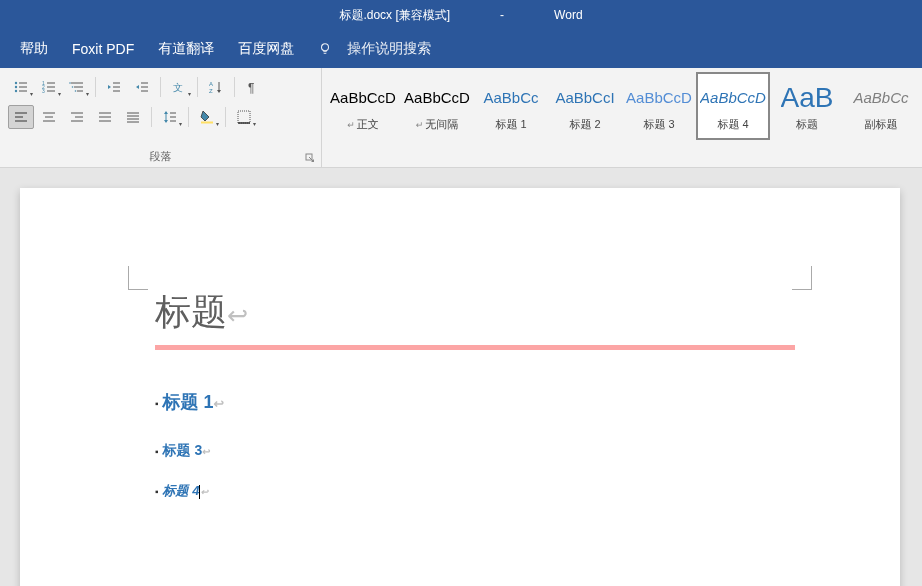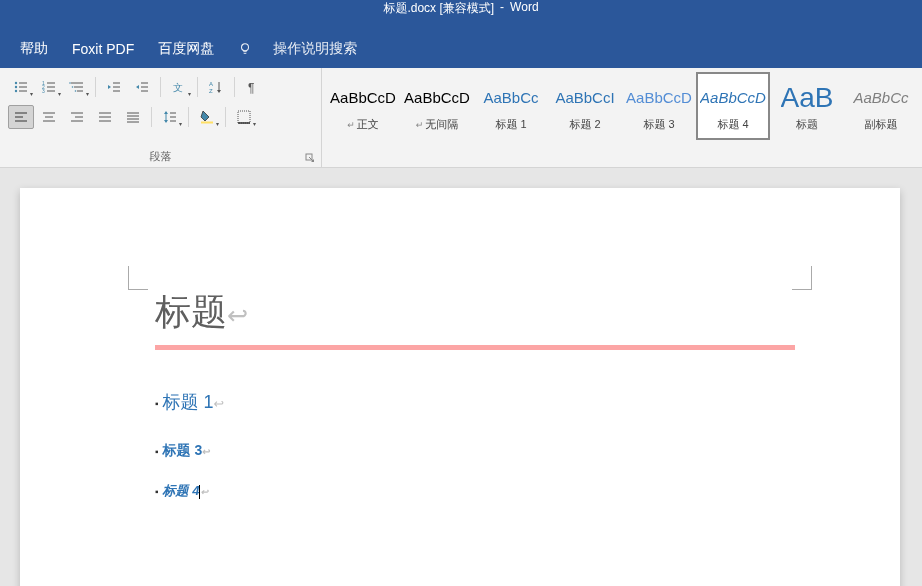--- a/index.html
+++ b/index.html
@@ -1,23 +1,23 @@
 <!DOCTYPE html>
 <html><head>
 <meta charset="utf-8">
 <style>
   * { box-sizing: border-box; margin: 0; padding: 0; }
   body { font-family: "Microsoft YaHei", "Segoe UI", sans-serif; background: #fff; overflow: hidden; width: 922px; height: 586px; }
   
-  .titlebar { background: #2b579a; height: 30px; display: flex; align-items: flex-start; justify-content: center; color: #fff; font-size: 12px; }
+  .titlebar { background: #2b579a; height: 30px; display: flex; align-items: center; justify-content: center; color: #fff; font-size: 12px; gap: 44px; }
   .title-dash { margin: 0 6px; }
   
   .menubar { background: #2b579a; height: 38px; display: flex; align-items: center; padding-left: 8px; color: #fff; font-size: 14px; }
   .menu-item { padding: 0 12px; height: 100%; display: flex; align-items: center; cursor: pointer; }
-  .tell-me { display: flex; align-items: center; gap: 21px; padding: 0 12px; opacity: 0.9; }
+  .tell-me { display: flex; align-items: center; gap: 15px; padding: 0 12px; opacity: 0.9; }
   .bulb-icon { width: 14px; height: 14px; }
   
   .ribbon { background: #f3f3f3; border-bottom: 1px solid #d4d4d4; height: 100px; display: flex; }
   
   .paragraph-group { width: 330px; border-right: 1px solid #d4d4d4; display: flex; flex-direction: column; }
   .para-rows { flex: 1; padding: 4px 8px; }
   .para-row { display: flex; align-items: center; gap: 2px; height: 30px; }
   .rb-btn { width: 26px; height: 24px; display: flex; align-items: center; justify-content: center; cursor: pointer; border-radius: 2px; position: relative; }
   .rb-btn.active { background: #d4d4d4; border: 1px solid #a0a0a0; }
   .drop-caret { position: absolute; right: 1px; bottom: 2px; font-size: 6px; color: #555; }
@@ -39,41 +39,42 @@
   .pilcrow { font-size: 9px; color: #888; margin-right: 2px; }
   
   .doc-area { background: #e6e6e6; height: calc(586px - 168px); overflow: auto; padding: 20px 0 0 20px; }
   .page { background: #fff; width: 880px; min-height: 500px; box-shadow: 0 3px 8px rgba(0,0,0,0.2); position: relative; padding: 100px 100px 40px 135px; }
   .margin-mark { position: absolute; width: 20px; height: 24px; }
   .margin-mark.tl { top: 78px; left: 108px; border-left: 1px solid #aaa; border-bottom: 1px solid #aaa; }
   .margin-mark.tr { top: 78px; right: 88px; border-right: 1px solid #aaa; border-bottom: 1px solid #aaa; }
   
   .doc-title { font-size: 36px; color: #5f5f5f; font-weight: normal; border-bottom: 5px solid #fca5a5; padding-bottom: 8px; margin-bottom: 40px; width: 640px; }
   .ret { color: #c0c0c0; font-size: 0.7em; }
-  .h1 { font-size: 18px; color: #2e74b5; font-weight: normal; margin-bottom: 28px; }
+  .h1 { font-size: 18px; color: #2e74b5; font-weight: bold; margin-bottom: 28px; }
   .h2 { font-size: 16px; color: #2e74b5; font-weight: bold; margin-bottom: 26px; }
   .h3 { font-size: 14px; color: #2e74b5; font-weight: bold; margin-bottom: 22px; }
   .h4 { font-size: 13px; color: #2e74b5; font-weight: bold; font-style: italic; }
   .bullet-mark { color: #333; margin-right: 4px; font-size: 10px; vertical-align: middle; }
   .cursor { display: inline-block; width: 1px; height: 14px; background: #000; vertical-align: middle; }
 
   svg { display: block; }
 </style>
 </head>
 <body>
 
 <div class="titlebar">
   <span>标题.docx [兼容模式]</span>
   <span class="title-dash">-</span>
   <span>Word</span>
 </div>
 
 <div class="menubar">
   <div class="menu-item">帮助</div>
   <div class="menu-item">Foxit PDF</div>
+  <div class="menu-item">有道翻译</div>
   <div class="menu-item">百度网盘</div>
   <div class="tell-me">
     <svg class="bulb-icon" viewBox="0 0 16 16">
         <circle cx="8" cy="6" r="4" fill="none" stroke="#fff" stroke-width="1.2"></circle>
         <line x1="6" y1="11" x2="10" y2="11" stroke="#fff"></line>
         <line x1="6.5" y1="13" x2="9.5" y2="13" stroke="#fff"></line>
       </svg>
     <span>操作说明搜索</span>
   </div>
 </div>

